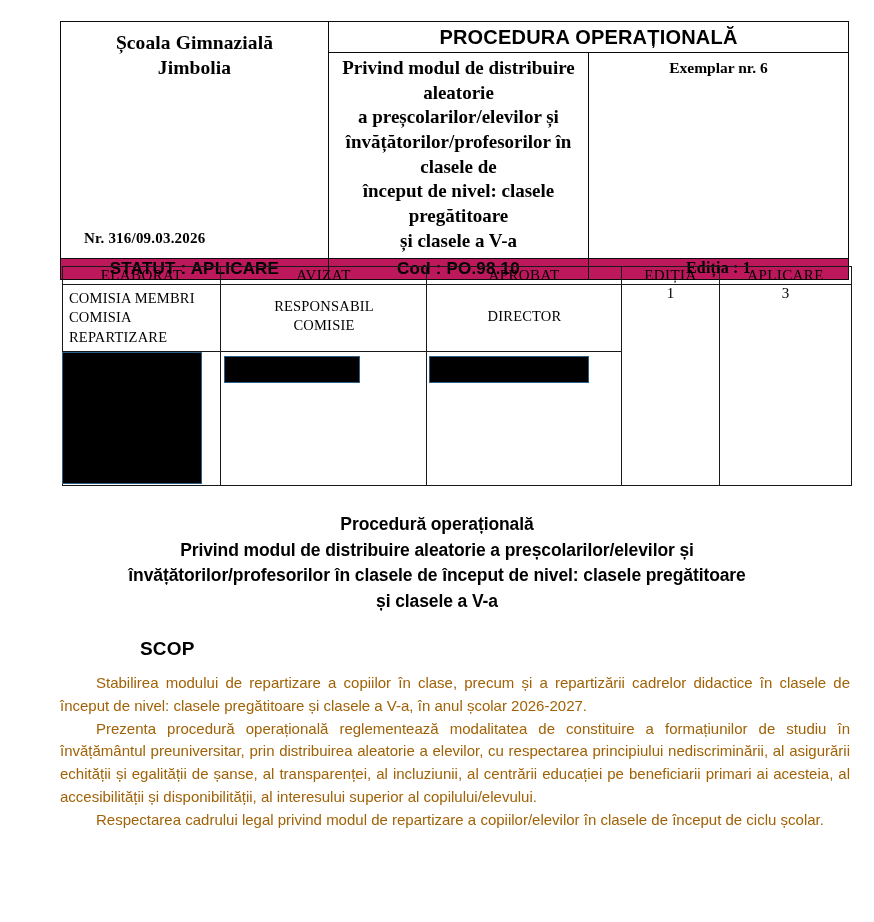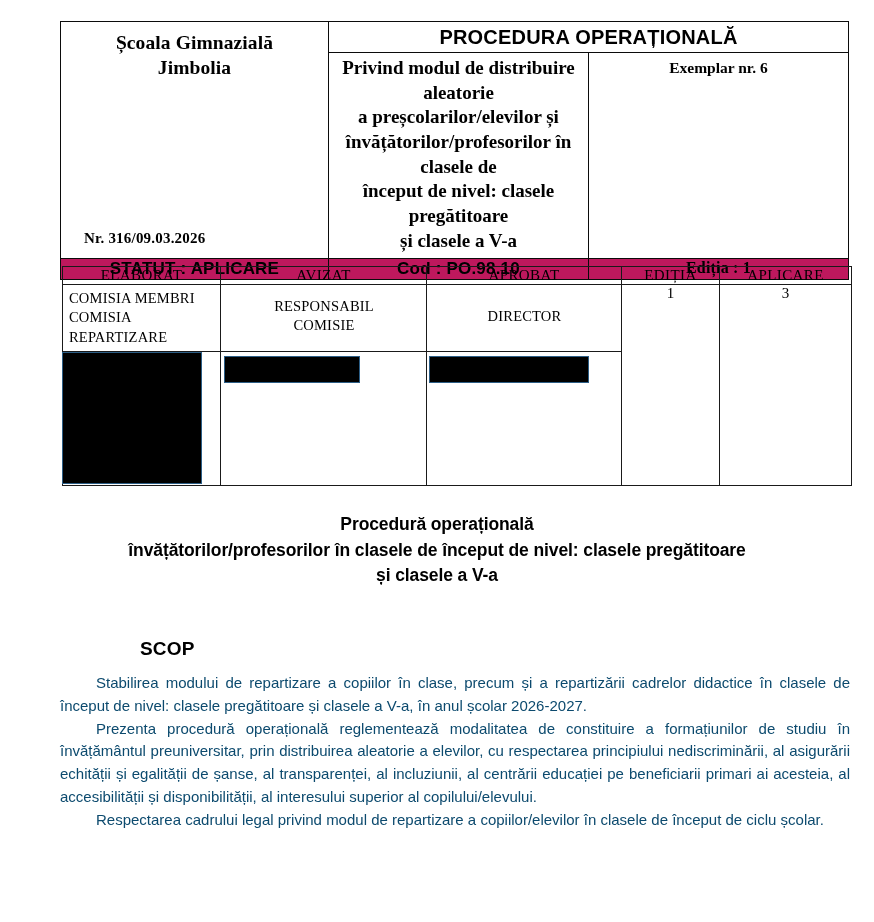--- a/index.html
+++ b/index.html
@@ -187,21 +187,21 @@
   
   #body-text {
     position: absolute;
     left: 60px;
     top: 672px;
     width: 790px;
     font-family: "Liberation Sans", sans-serif;
     font-size: 15px;
     line-height: 1.52;
     text-align: justify;
-    color: #0c4a6e;
+    color: #a16207;
   }
   #body-text p {
     margin: 0 0 0 0;
     text-indent: 36px;
   }
 </style>
 </head>
 <body>
 
 <table id="header-table">
@@ -275,20 +275,21 @@
     </td>
     <td class="ap-c3 sig-cell">
       <div class="redaction redact-small2"></div>
     </td>
   </tr>
 </tbody>
   </table>
 
 <div id="doc-title">
   <div>Procedură operațională</div>
+  <div>Privind modul de distribuire aleatorie a preșcolarilor/elevilor și</div>
   <div>învățătorilor/profesorilor în clasele de început de nivel: clasele pregătitoare</div>
   <div>și clasele a V-a</div>
 </div>
 
 <div id="scop-heading">SCOP</div>
 
 <div id="body-text">
   <p>Stabilirea modului de repartizare a copiilor în clase, precum și a repartizării cadrelor didactice în clasele de început de nivel:  clasele pregătitoare și clasele a V-a, în anul școlar 2026-2027.</p>
   <p>Prezenta procedură operațională reglementează modalitatea de constituire a formațiunilor de studiu în învățământul preuniversitar, prin distribuirea aleatorie a elevilor, cu respectarea principiului nediscriminării, al asigurării echității și egalității de șanse, al transparenței, al incluziunii, al centrării educației pe beneficiarii primari ai acesteia, al accesibilității și disponibilității, al interesului superior al copilului/elevului.</p>
   <p>Respectarea cadrului legal privind modul de repartizare a copiilor/elevilor în clasele de început de ciclu școlar.</p>

